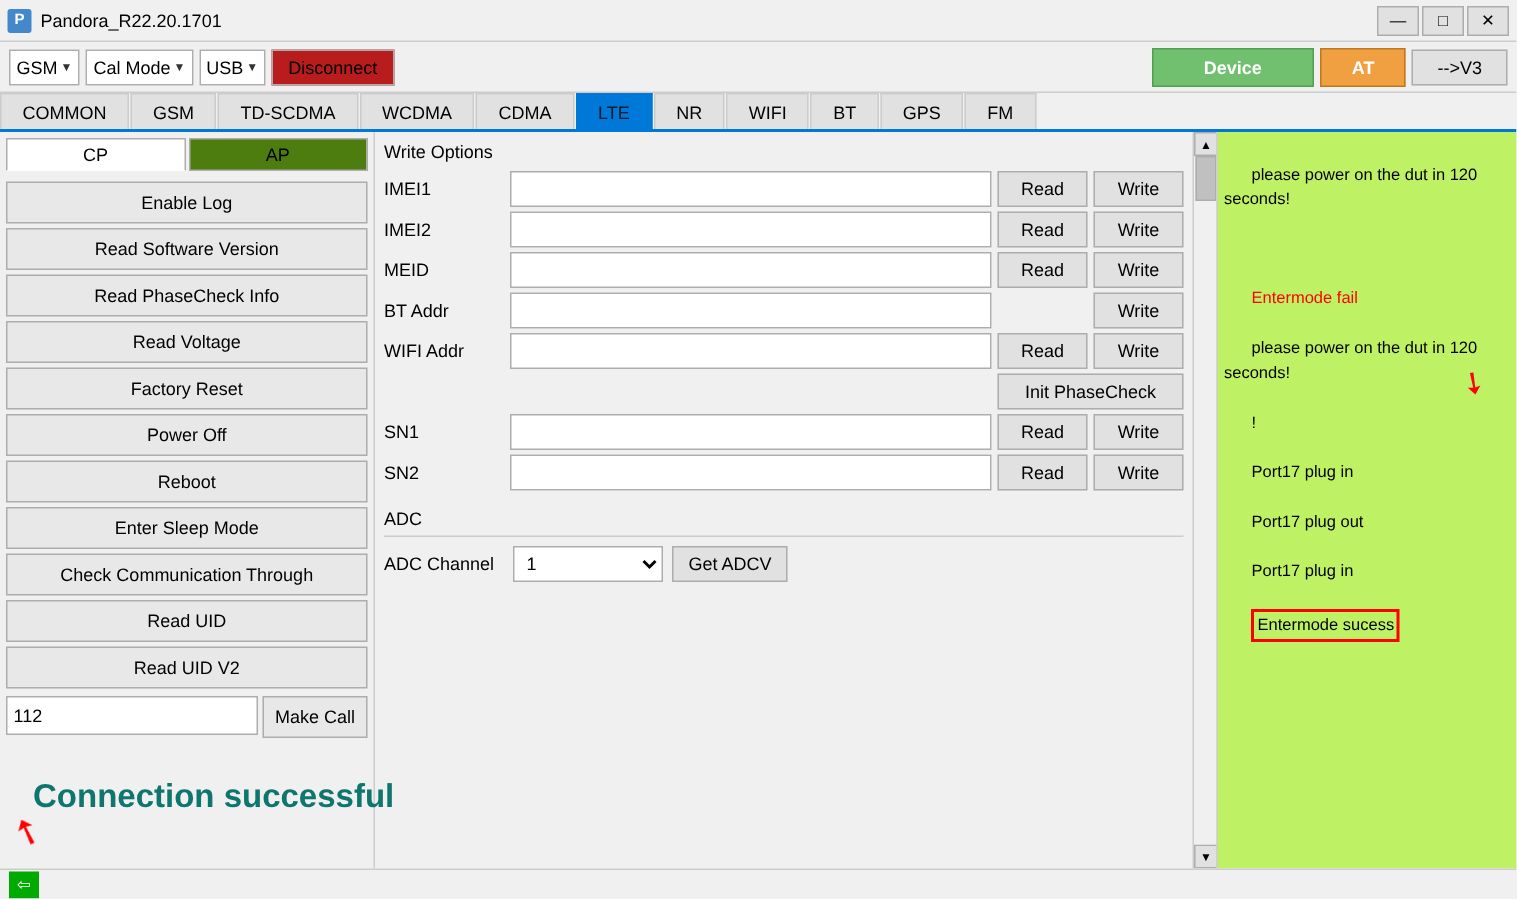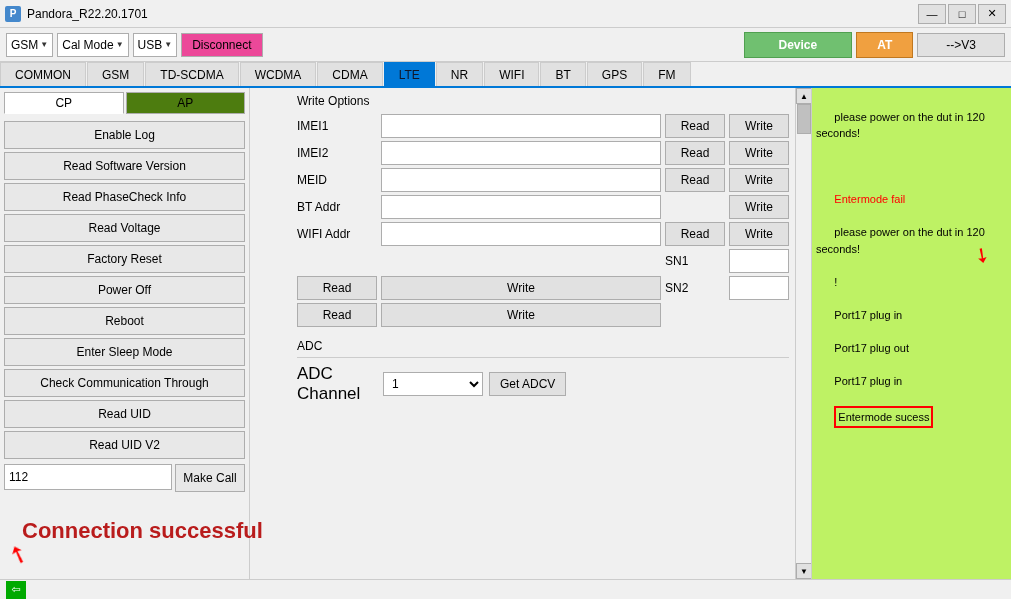--- a/index.html
+++ b/index.html
@@ -42,24 +42,24 @@
     }
     .dropdown-arrow { font-size: 8px; color: #333; }
     .btn {
       height: 24px;
       border: 1px solid #adadad;
       background: #e1e1e1;
       padding: 0 10px;
       font-size: 12px;
       cursor: pointer;
     }
-    .btn-disconnect { background: #ec4899; }
+    .btn-disconnect { background: #b91c1c; }
     .btn-device { background: #70c070; color: white; border: 1px solid #50a050; font-weight: bold; padding: 0 34px; height: 26px; }
     .btn-at { background: #f0a040; color: white; border: 1px solid #c07820; font-weight: bold; padding: 0 20px; height: 26px; }
-    .btn-v3 { background: #e1e1e1; border: 1px solid #adadad; padding: 0 28px; height: 24px; }
+    .btn-v3 { background: #e1e1e1; border: 1px solid #adadad; padding: 0 16px; height: 24px; }
     .toolbar-right { margin-left: auto; display: flex; gap: 4px; align-items: center; }
 
     
     .tab-bar {
       display: flex;
       background: #f0f0f0;
       border-bottom: 2px solid #0078d7;
       height: 26px;
     }
     .tab {
@@ -135,21 +135,20 @@
       font-size: 12px;
     }
 
     
     .right-panel {
       flex: 1;
       display: flex;
       flex-direction: column;
       overflow: hidden;
       padding: 6px;
-      margin-left: 41px;
     }
     .write-options-label { font-size: 12px; margin-bottom: 6px; }
     .field-grid {
       display: grid;
       grid-template-columns: 80px 1fr 60px 60px;
       gap: 3px 4px;
       margin-bottom: 8px;
     }
     .field-label { display: flex; align-items: center; font-size: 12px; }
     .field-input {
@@ -170,21 +169,21 @@
       grid-column: 3 / 5;
       height: 24px;
       border: 1px solid #adadad;
       background: #e1e1e1;
       font-size: 12px;
       cursor: pointer;
     }
     .adc-section { margin-top: 4px; }
     .adc-label { font-size: 12px; margin-bottom: 4px; }
     .adc-row { display: flex; align-items: center; gap: 6px; margin-top: 4px; }
-    .adc-channel-label { font-size: 17px; width: 80px; }
+    .adc-channel-label { font-size: 12px; width: 80px; }
     .adc-select { height: 24px; border: 1px solid #adadad; background: white; padding: 0 4px; font-size: 12px; width: 100px; }
     .get-adcv-btn {
       height: 24px;
       border: 1px solid #adadad;
       background: #e1e1e1;
       padding: 0 10px;
       font-size: 12px;
       cursor: pointer;
     }
 
@@ -347,20 +346,21 @@
         <div></div>
         <button class="field-btn">Write</button>
 
         <div class="field-label">WIFI Addr</div>
         <input class="field-input" type="text" value="" style="">
         <button class="field-btn">Read</button>
         <button class="field-btn">Write</button>
 
         <div></div>
         <div></div>
+        <button class="init-btn">Init PhaseCheck</button>
 
         <div class="field-label">SN1</div>
         <input class="field-input" type="text" value="" style="">
         <button class="field-btn">Read</button>
         <button class="field-btn">Write</button>
 
         <div class="field-label">SN2</div>
         <input class="field-input" type="text" value="" style="">
         <button class="field-btn">Read</button>
         <button class="field-btn">Write</button>
@@ -402,15 +402,15 @@
       <span class="log-black">Port17 plug in</span><br>
       <span class="log-highlight" style="border: 2px solid red; display: inline-block; padding: 1px 2px;">Entermode sucess</span>
     </div>
     <div style="position:absolute; right:20px; top:155px; color:red; font-size:20px; transform:rotate(35deg);">➘</div>
   </div>
 </div>
 
 <div class="status-bar">
   <div class="status-usb-icon">⇦</div>
 
-  <div style="position:fixed; bottom:55px; left:22px; color:#b91c1c; font-size:22px; font-weight:bold; pointer-events:none;">Connection successful</div>
+  <div style="position:fixed; bottom:55px; left:22px; color:#0f766e; font-size:22px; font-weight:bold; pointer-events:none;">Connection successful</div>
   <div style="position:fixed; bottom:30px; left:8px; color:red; font-size:24px; pointer-events:none; transform:rotate(200deg);">➘</div>
 </div>
 
 </body></html>

